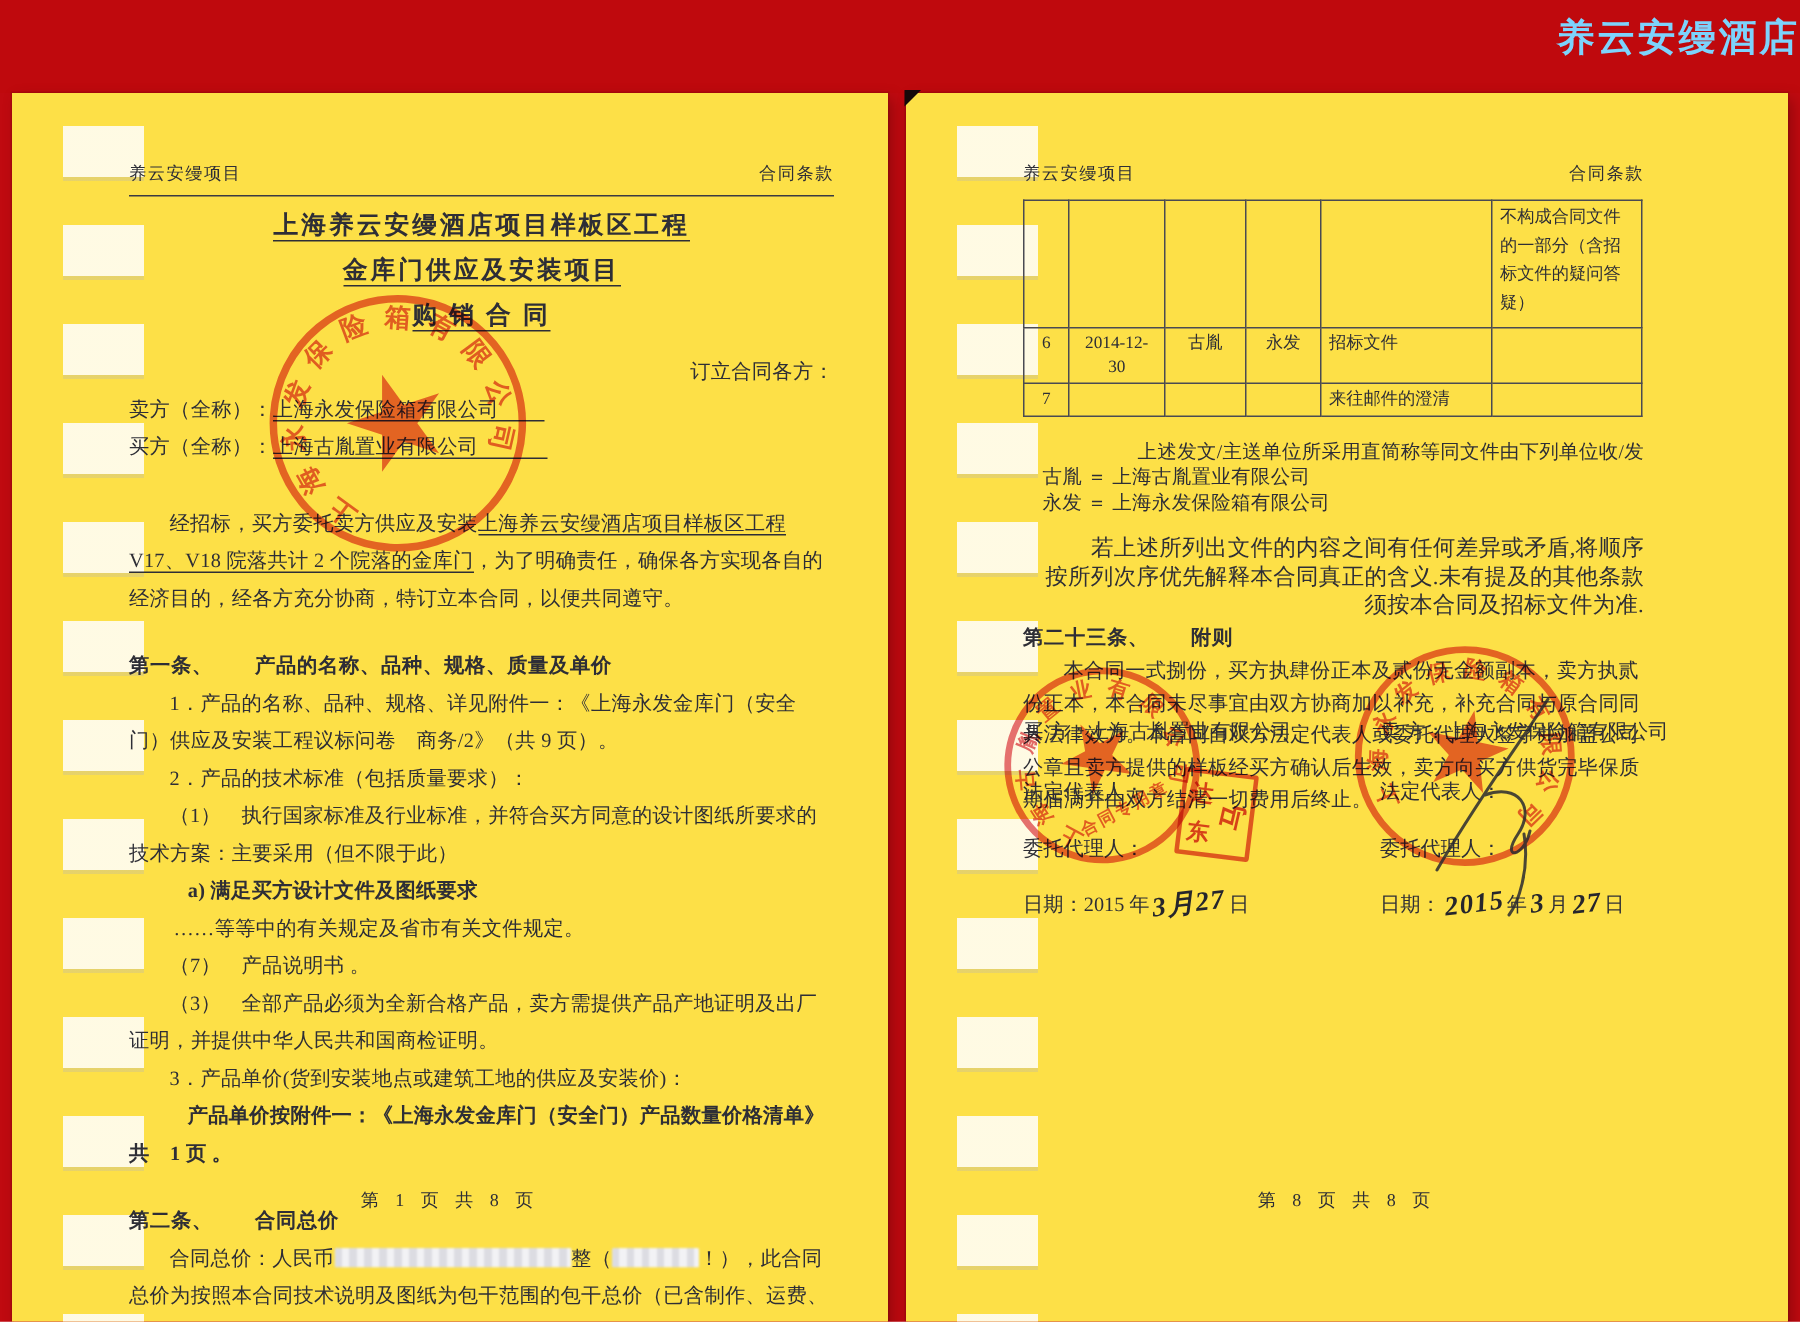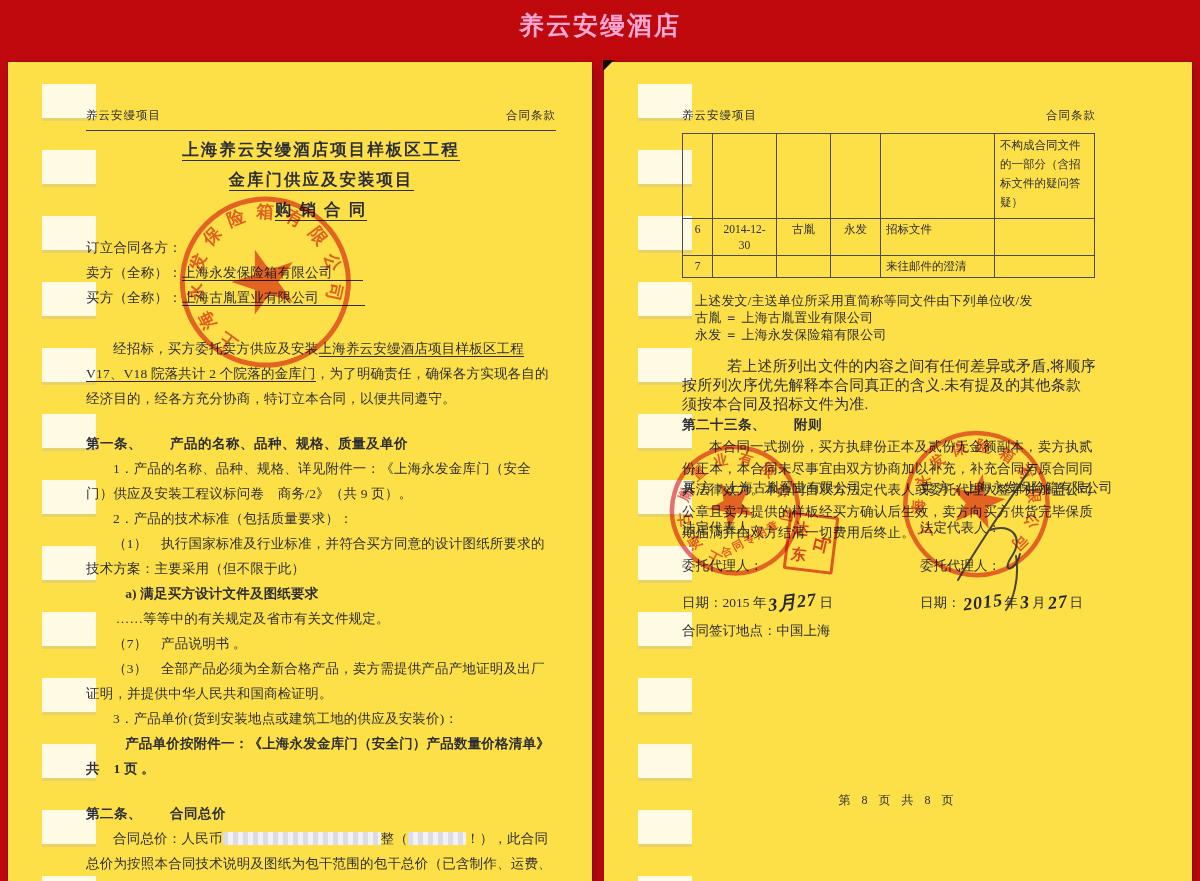--- a/index.html
+++ b/index.html
@@ -1,38 +1,38 @@
 <!DOCTYPE html>
 <html><head>
 <meta charset="utf-8">
 <style>
   html,body{margin:0;padding:0;}
   body{width:1200px;height:881px;background:#c00a10;position:relative;overflow:hidden;
        font-family:"Liberation Serif","DejaVu Serif",serif;color:#2e2e36;}
   .banner{position:absolute;left:0;top:0;width:1200px;height:62px;background:#bf090d;}
-  .banner-title{text-align:center;color:#f9a8d4;font-weight:bold;font-size:25px;line-height:50px;
+  .banner-title{text-align:right;color:#7dd3fc;font-weight:bold;font-size:25px;line-height:50px;
        font-family:"Liberation Sans","DejaVu Sans",sans-serif;letter-spacing:2px;}
   .page{position:absolute;top:62px;height:860px;background:#fde047;
        box-shadow:0 0 0 1px rgba(0,0,0,.10), 3px 4px 9px rgba(60,0,0,.35);}
   .page-l{left:8px;width:584px;}
   .page-r{left:604px;width:588px;}
   .binding{position:absolute;left:34px;top:6px;bottom:6px;width:54px;pointer-events:none;
        background:repeating-linear-gradient(180deg,rgba(255,255,255,0) 0 16px,rgba(255,255,255,.85) 16px 50px,
        rgba(178,178,188,.30) 50px 53px,rgba(255,255,255,0) 53px 66px);}
   .corner-wedge{position:absolute;left:-1px;top:-2px;width:0;height:0;
        border-top:11px solid #15090a;border-right:11px solid transparent;}
   .inner{position:absolute;inset:0;}
   .pl-inner{padding:46px 36px 0 78px;}
   .pr-inner{padding:46px 96px 0 78px;}
   .doc-header{display:flex;justify-content:space-between;font-size:11.5px;letter-spacing:1px;
        border-bottom:1.6px solid #3a3a42;padding-bottom:7px;}
   .doc-title{font-weight:bold;font-size:16.5px;text-align:center;letter-spacing:2px;margin:4px 0 8px 0;}
   .doc-title span{border-bottom:1.4px solid #2e2e36;padding-bottom:1px;text-align:right;}
   p{margin:0;font-size:13.5px;line-height:25px;letter-spacing:.2px;}
-  .mt8{margin-top:8px;} .mt14{margin-top:14px;} .mt20{margin-top:20px;} .mt26{margin-top:26px;}
+  .mt8{margin-top:8px;} .mt14{margin-top:14px;text-align:right;} .mt20{margin-top:20px;} .mt26{margin-top:26px;}
   .ti2{text-indent:2em;} .ti25{text-indent:2.2em;} .ti3{text-indent:2.9em;font-weight:bold;}
   .bold{font-weight:bold;letter-spacing:.5px;}
   .u{border-bottom:1.2px solid #2e2e36;}
   .name-line{border-bottom:1.2px solid #2e2e36;padding-right:46px;}
   .name-line.short{padding-right:30px;}
   .mosaic{display:inline-block;height:13px;vertical-align:-2px;border-radius:1px;filter:blur(.7px);
        background:repeating-linear-gradient(90deg,#dcdce2 0 5px,#f2f2f5 5px 10px),
                   repeating-linear-gradient(0deg,rgba(255,255,255,.55) 0 4px,rgba(202,202,212,.55) 4px 8px);}
   .mosaic.w1{width:158px;} .mosaic.w2{width:58px;}
   .page-footer{position:absolute;left:0;right:0;top:730px;text-align:center;font-size:12px;letter-spacing:4px;}
@@ -100,20 +100,21 @@
     <p class="ti25">……等等中的有关规定及省市有关文件规定。</p>
     <p class="ti2">（7）　产品说明书 。</p>
     <p class="ti2">（3）　全部产品必须为全新合格产品，卖方需提供产品产地证明及出厂证明，并提供中华人民共和国商检证明。</p>
     <p class="ti2">3．产品单价(货到安装地点或建筑工地的供应及安装价)：</p>
     <p class="ti3">产品单价按附件一：《上海永发金库门（安全门）产品数量价格清单》共　1 页 。</p>
     <p class="bold mt20">第二条、　　合同总价</p>
     <p class="ti2">
       <span>合同总价：人民币</span><span class="mosaic w1"></span><span>整（</span><span class="mosaic w2"></span><span>！），此合同总价为按照本合同技术说明及图纸为包干范围的包干总价（已含制作、运费、安装、税金等一切相关费用，“附件一”中的数量为 V17、V18 院落之数量，卖方自行承担数量计算是否准确的风险，“附件一”中的单价供发生变更时参考之用，除买方另行书面通知外，此总价不再进行任何调整。</span>
     </p>
   </div>
+  <div class="page-footer">第 1 页 共 8 页</div>
 
   <div class="stamp" style="left:160px;top:122px;transform:rotate(-18deg);">
     <svg width="196" height="196" viewBox="0 0 196 196">
       <defs>
           <path id="ringL" d="M 56.9,146.6 A 64,64 0 1 1 139.1,146.6" fill="none"></path>
         </defs>
       <circle cx="98" cy="98" r="83" fill="none" stroke="#dc4750" stroke-width="5" opacity=".85"></circle>
       <polygon points="0,-1 0.2246,-0.309 0.951,-0.309 0.3633,0.1181 0.588,0.809 0,0.382 -0.588,0.809 -0.3633,0.1181 -0.951,-0.309 -0.2246,-0.309" transform="translate(98,98) scale(34)" fill="#dc4750" opacity=".85"></polygon>
       <text font-size="17.5" letter-spacing="10" fill="#dc4750" opacity=".9">
         <textPath href="#ringL" startOffset="2">上海永发保险箱有限公司</textPath>
@@ -175,21 +176,20 @@
   </div>
 
   <div class="sign-block">
     <div class="sign-col left">
       <div class="sign-row">买  方：上海古胤置业有限公司</div>
       <div class="sign-row" style="margin-top:20px;">法定代表人：</div>
       <div class="sign-row" style="margin-top:18px;">委托代理人：</div>
       <div class="sign-row" style="margin-top:16px;">
         <span>日期：2015 年</span><span class="hand">3月27</span><span>日</span>
       </div>
-      <div class="sign-row" style="margin-top:8px;">合同签订地点：中国上海</div>
     </div>
     <div class="sign-col right">
       <div class="sign-row">卖  方：上海永发保险箱有限公司</div>
       <div class="sign-row" style="margin-top:20px;">法定代表人：</div>
       <div class="sign-row" style="margin-top:18px;">委托代理人：</div>
       <div class="sign-row" style="margin-top:16px;">
         <span>日期：</span><span class="hand">2015</span><span>年</span><span class="hand">3</span><span>月</span><span class="hand">27</span><span>日</span>
       </div>
     </div>
   </div>

